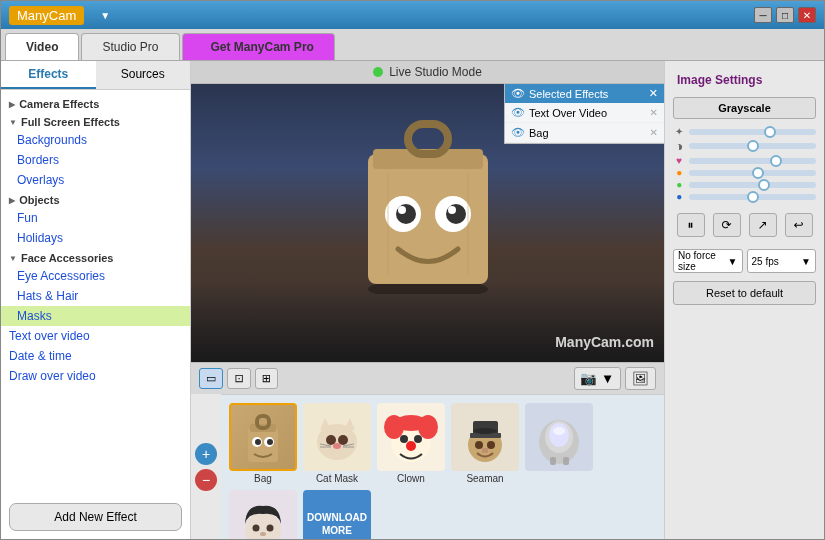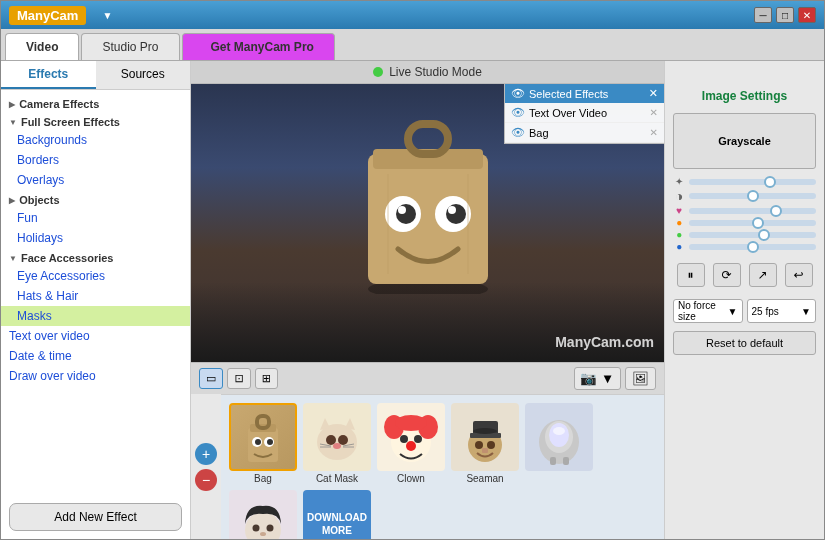--- a/index.html
+++ b/index.html
@@ -2,21 +2,21 @@
 <html><head>
   <meta charset="utf-8">
   <style>
     * { box-sizing: border-box; margin: 0; padding: 0; }
     body { font-family: Arial, sans-serif; font-size: 12px; background: #d0d0d0; width: 825px; height: 540px; overflow: hidden; }
 
     .window { width: 825px; height: 540px; background: #f0f0f0; border: 1px solid #888; display: flex; flex-direction: column; }
 
     
     .titlebar { background: linear-gradient(to bottom, #4a9fd4, #2a7ab0); height: 28px; display: flex; align-items: center; padding: 0 8px; user-select: none; }
-    .titlebar-logo { color: white; font-weight: bold; font-size: 13px; background: #e8a000; padding: 2px 8px; border-radius: 3px; margin-right: 16px; }
+    .titlebar-logo { color: white; font-weight: normal; font-size: 13px; background: #e8a000; padding: 2px 8px; border-radius: 3px; margin-right: 16px; }
     .titlebar-arrow { color: white; font-size: 10px; margin-right: auto; }
     .titlebar-controls { display: flex; gap: 4px; }
     .titlebar-btn { width: 18px; height: 16px; border: 1px solid #666; border-radius: 2px; cursor: pointer; display: flex; align-items: center; justify-content: center; font-size: 10px; }
     .btn-min { background: #c0c0c0; }
     .btn-max { background: #c0c0c0; }
     .btn-close { background: #cc3333; color: white; }
 
     
     .tabbar { background: #d8d8d8; display: flex; padding: 4px 4px 0; border-bottom: 1px solid #aaa; }
     .tab { padding: 6px 20px; border: 1px solid #aaa; border-bottom: none; border-radius: 4px 4px 0 0; cursor: pointer; font-size: 12px; background: #e8e8e8; color: #333; margin-right: 2px; }
@@ -71,22 +71,22 @@
     .thumb-img.selected { border-color: #f0a000; }
     .thumb-label { font-size: 10px; color: #333; margin-top: 2px; text-align: center; }
 
     
     .add-remove { display: flex; flex-direction: column; justify-content: center; align-items: center; gap: 4px; padding: 4px; }
     .add-btn { width: 22px; height: 22px; background: #3a8ac4; color: white; border-radius: 50%; display: flex; align-items: center; justify-content: center; font-size: 14px; cursor: pointer; border: none; }
     .remove-btn { width: 22px; height: 22px; background: #cc4444; color: white; border-radius: 50%; display: flex; align-items: center; justify-content: center; font-size: 14px; cursor: pointer; border: none; }
 
     
     .right-panel { width: 160px; background: #e8e8e8; border-left: 1px solid #ccc; display: flex; flex-direction: column; padding: 8px; gap: 6px; }
-    .right-panel-title { text-align: center; font-size: 12px; font-weight: bold; color: #15803d; padding: 4px; margin-top: 16px; }
-    .settings-btn { padding: 21px; background: #e0e0e0; border: 1px solid #aaa; border-radius: 3px; text-align: center; cursor: pointer; font-size: 11px; font-weight: bold; }
+    .right-panel-title { font-size: 12px; font-weight: bold; color: #701a75; padding: 4px; }
+    .settings-btn { padding: 4px; background: #e0e0e0; border: 1px solid #aaa; border-radius: 3px; text-align: center; cursor: pointer; font-size: 11px; font-weight: bold; }
     .slider-row { display: flex; align-items: center; gap: 4px; margin: 1px 0; }
     .slider-icon { width: 14px; text-align: center; font-size: 10px; color: #666; }
 
     .action-buttons { display: flex; justify-content: center; gap: 8px; margin: 4px 0; }
     .action-btn { width: 28px; height: 24px; background: #e0e0e0; border: 1px solid #aaa; border-radius: 3px; display: flex; align-items: center; justify-content: center; cursor: pointer; font-size: 12px; }
 
     .select-row { display: flex; gap: 4px; margin: 2px 0; }
     .sel { flex: 1; padding: 0 4px; background: white; border: 1px solid #aaa; border-radius: 3px; font-size: 10px; cursor: pointer; display: flex; align-items: center; justify-content: space-between; }
     .reset-btn { padding: 5px; background: #e0e0e0; border: 1px solid #aaa; border-radius: 3px; text-align: center; cursor: pointer; font-size: 11px; }
 

